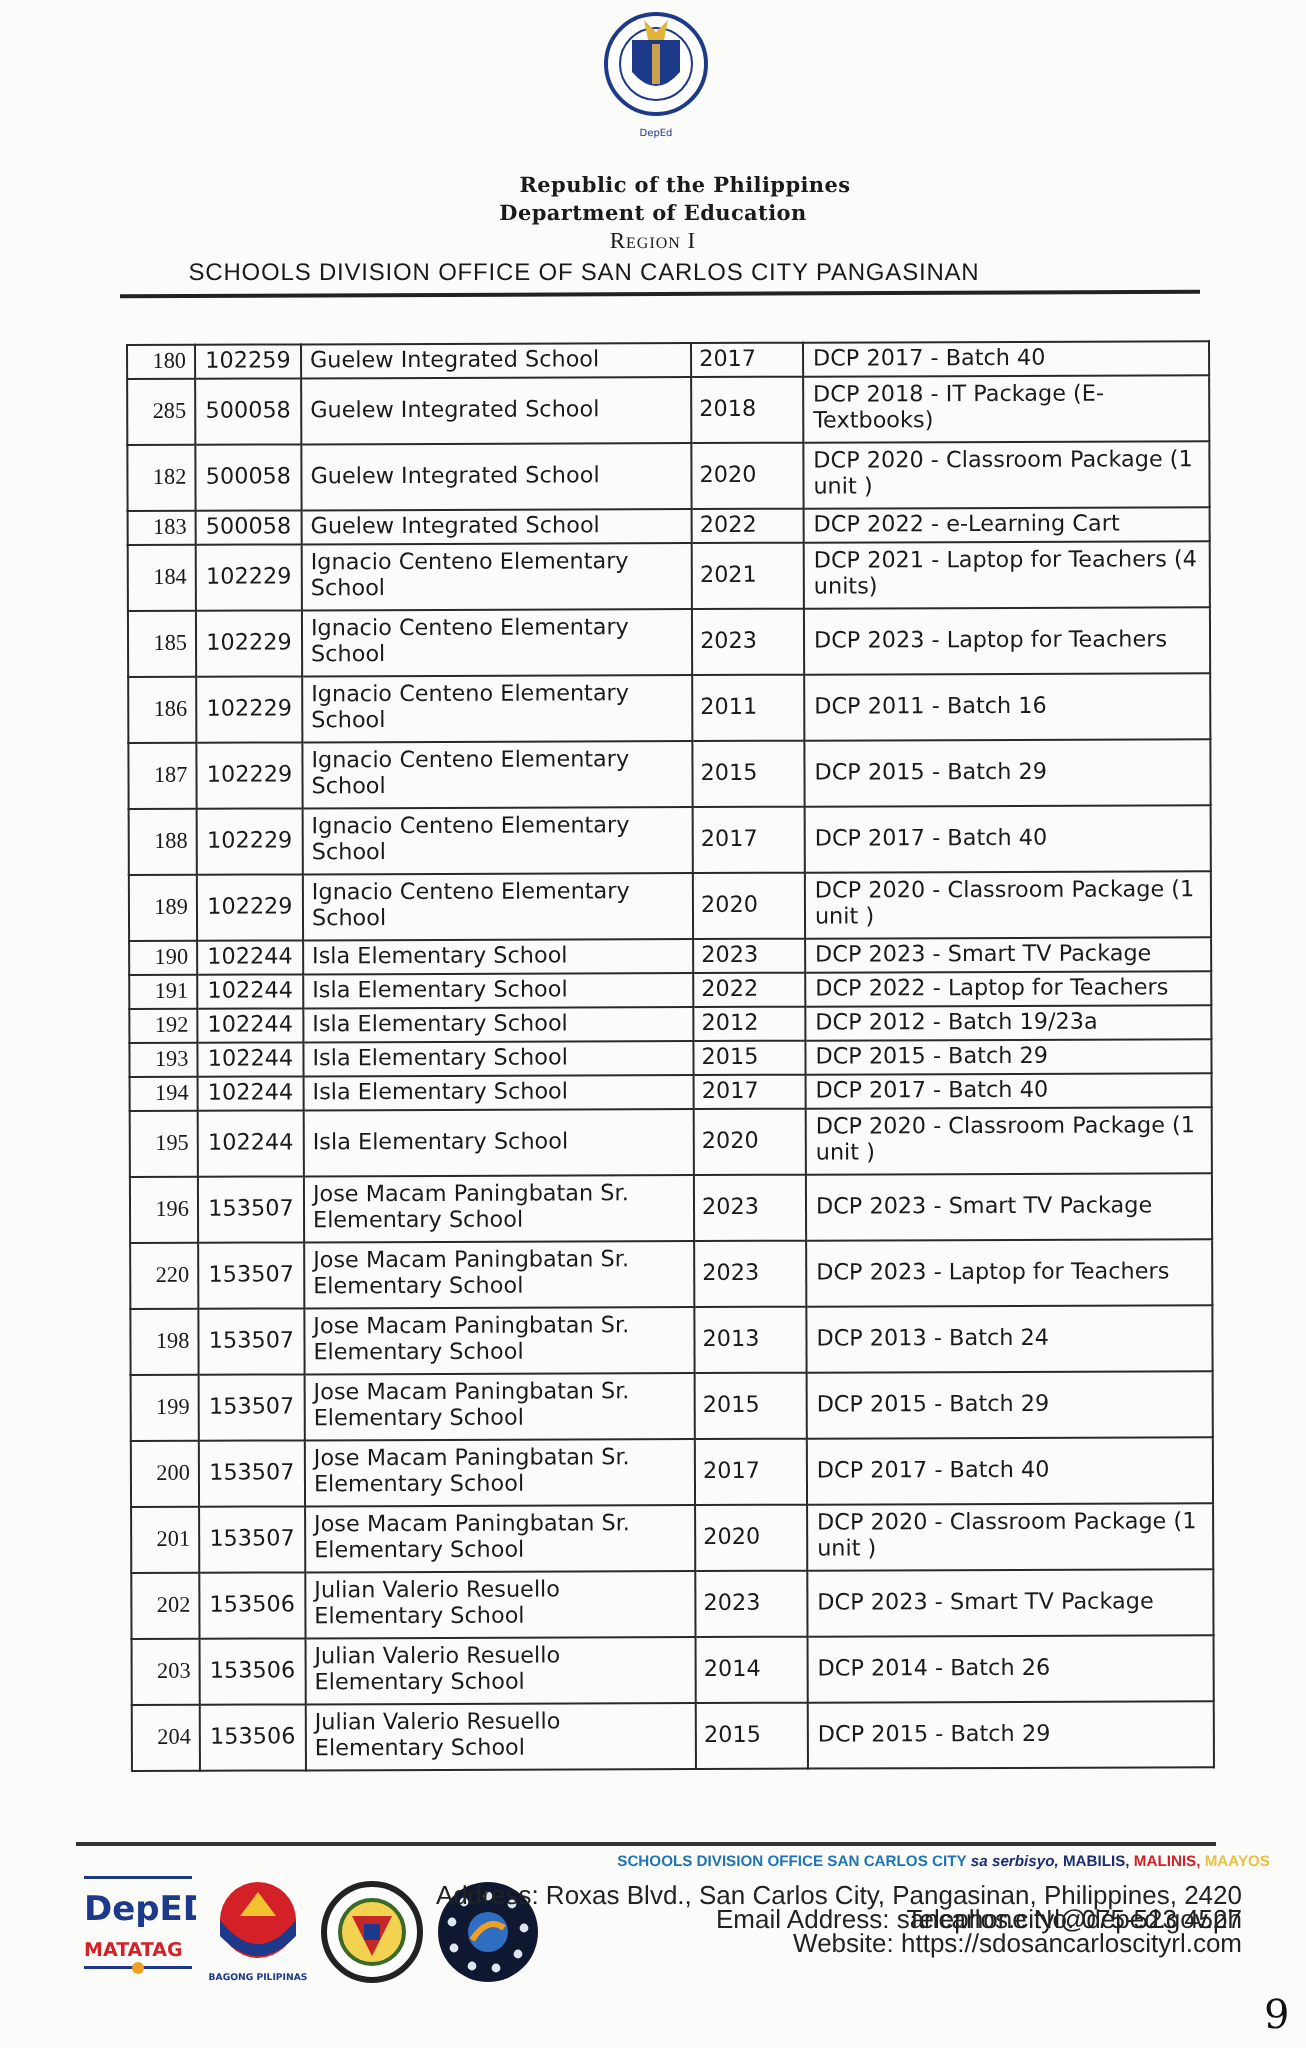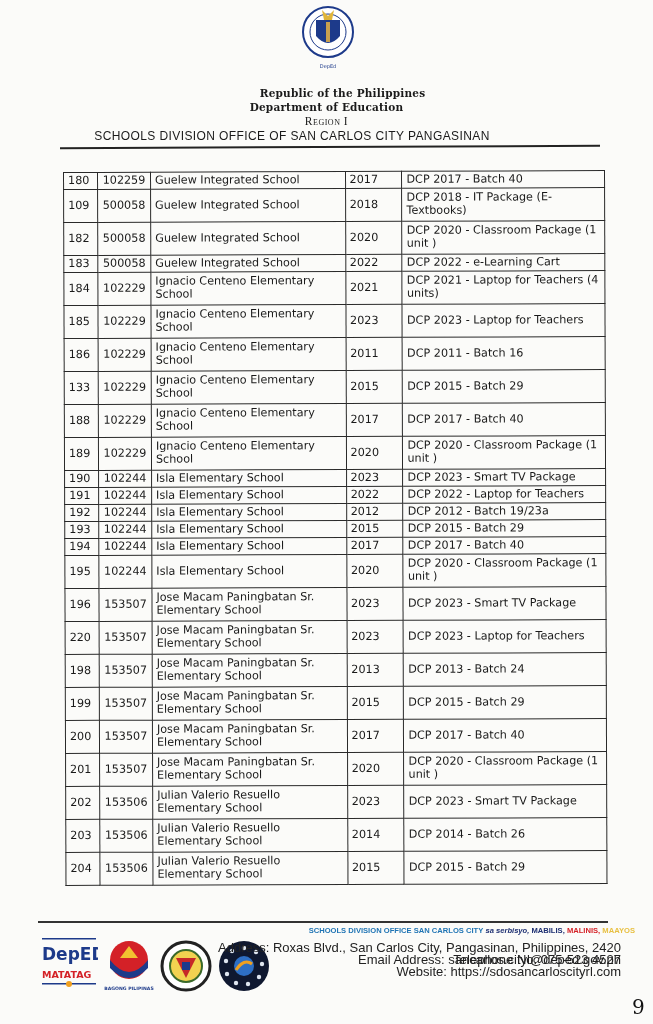--- a/index.html
+++ b/index.html
@@ -13,21 +13,21 @@
   .hdr-line2 { top: 101px; }
   .hdr-region { position: absolute; left: 0; width: 653px; top: 115px; text-align: center;
     font-family: "Liberation Serif", serif; font-size: 11.5px; font-variant: small-caps; letter-spacing: 0.5px; }
   .hdr-office { position: absolute; left: 0; width: 553px; top: 129px; text-align: center;
     font-family: "Liberation Sans", sans-serif; font-size: 12px; letter-spacing: 0.4px; padding-left: 31px; }
   .hdr-rule { position: absolute; left: 60px; top: 146px; width: 540px; height: 2px; background: #222; transform: rotate(-0.25deg); }
 
   table.grid { position: absolute; left: 63px; top: 172px; width: 542px; border-collapse: collapse;
     font-family: "DejaVu Sans", sans-serif; font-size: 11.2px; transform: rotate(-0.2deg); transform-origin: left top; }
   table.grid td { border: 1px solid #2a2a2a; padding: 0 4px; line-height: 12.6px; vertical-align: middle; }
-  td.c-no { width: 34px; text-align: left; padding: 0 2px; }
+  td.c-no { width: 34px; text-align: right; padding: 0 2px; font-family: Liberation Serif, serif; }
   td.c-id { width: 53px; text-align: center; padding: 0 2px; }
   td.c-school { width: 195px; }
   td.c-year { width: 57px; padding-left: 8px; margin-left: 21px; }
   td.c-pkg { width: 203px; }
   tr.r1 td { height: 17px; }
   tr.r2 td { height: 33px; }
 
   .foot-rule { position: absolute; left: 38px; top: 921px; width: 570px; height: 2px; background: #333; }
   .logos { position: absolute; left: 40px; top: 936px; height: 70px; }
   .logo { position: absolute; }
@@ -70,21 +70,21 @@
 <table class="grid">
   <tbody id="tbody">
       <tr class="r1">
         <td class="c-no">180</td>
         <td class="c-id">102259</td>
         <td class="c-school">Guelew Integrated School</td>
         <td class="c-year">2017</td>
         <td class="c-pkg">DCP 2017 - Batch 40</td>
       </tr>
       <tr class="r2">
-        <td class="c-no">109</td>
+        <td class="c-no">285</td>
         <td class="c-id">500058</td>
         <td class="c-school">Guelew Integrated School</td>
         <td class="c-year">2018</td>
         <td class="c-pkg">DCP 2018 - IT Package (E-Textbooks)</td>
       </tr>
       <tr class="r2">
         <td class="c-no">182</td>
         <td class="c-id">500058</td>
         <td class="c-school">Guelew Integrated School</td>
         <td class="c-year">2020</td>
@@ -112,21 +112,21 @@
         <td class="c-pkg">DCP 2023 - Laptop for Teachers</td>
       </tr>
       <tr class="r2">
         <td class="c-no">186</td>
         <td class="c-id">102229</td>
         <td class="c-school">Ignacio Centeno Elementary School</td>
         <td class="c-year">2011</td>
         <td class="c-pkg">DCP 2011 - Batch 16</td>
       </tr>
       <tr class="r2">
-        <td class="c-no">133</td>
+        <td class="c-no">187</td>
         <td class="c-id">102229</td>
         <td class="c-school">Ignacio Centeno Elementary School</td>
         <td class="c-year">2015</td>
         <td class="c-pkg">DCP 2015 - Batch 29</td>
       </tr>
       <tr class="r2">
         <td class="c-no">188</td>
         <td class="c-id">102229</td>
         <td class="c-school">Ignacio Centeno Elementary School</td>
         <td class="c-year">2017</td>

